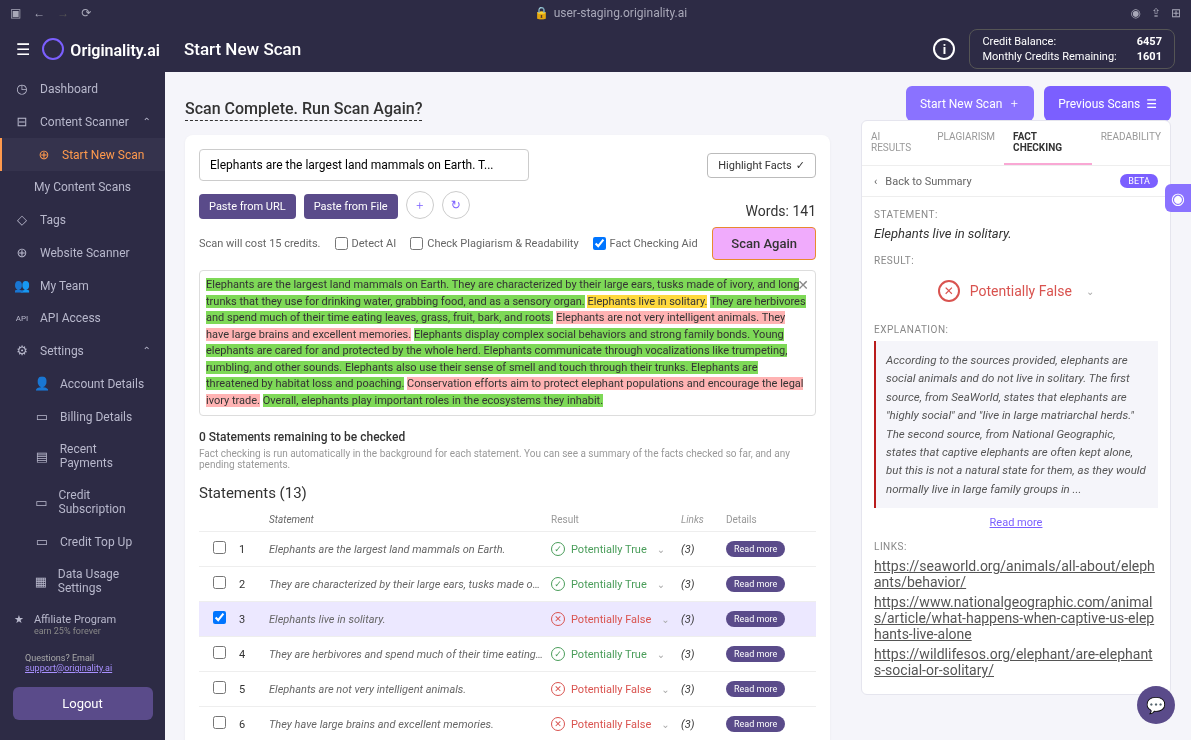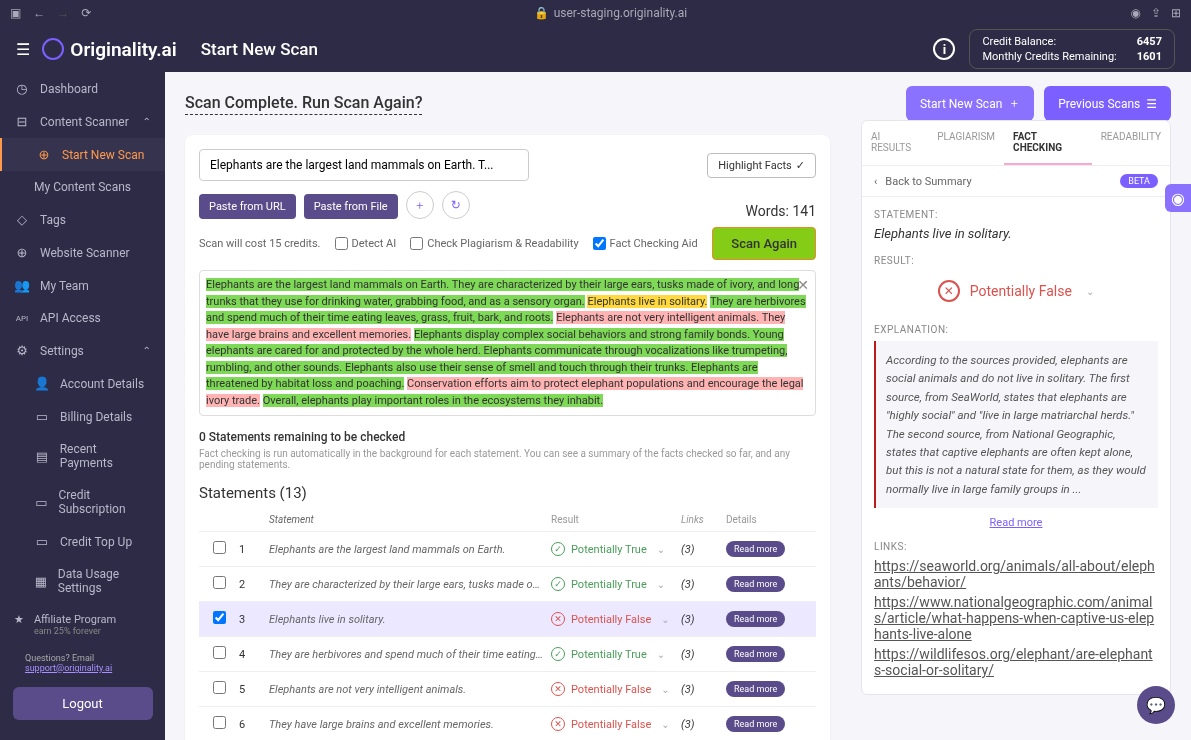--- a/index.html
+++ b/index.html
@@ -3,21 +3,21 @@
 <meta charset="utf-8">
 <style>
 *{box-sizing:border-box;margin:0;padding:0;font-family:-apple-system,BlinkMacSystemFont,"Segoe UI",Roboto,sans-serif}
 body{background:#1a1a2e;color:#333;width:1191px;height:740px;overflow:hidden;position:relative}
 .browser-bar{height:26px;background:#2d2b45;display:flex;align-items:center;padding:0 10px;gap:12px;color:#a8a8b8;font-size:12px}
 .browser-bar .nav-btn{cursor:pointer;color:#a8a8b8}
 .browser-bar .url{flex:1;text-align:center;display:flex;align-items:center;justify-content:center;gap:4px}
 .browser-bar .right-icons{display:flex;gap:10px}
 .app-header{height:46px;background:#2d2b45;display:flex;align-items:center;padding:0 16px;color:#fff}
 .hamburger{margin-right:12px;cursor:pointer}
-.logo{display:flex;align-items:center;gap:6px;font-weight:600;font-size:19px}
+.logo{display:flex;align-items:flex-end;gap:6px;font-weight:600;font-size:16px}
 .logo-icon{width:22px;height:22px;border:2px solid #7b5fff;border-radius:50%;position:relative}
 .page-title{margin-left:24px;font-size:17px;font-weight:500}
 .header-right{margin-left:auto;display:flex;align-items:center;gap:14px}
 .info-icon{width:22px;height:22px;border:2px solid #fff;border-radius:50%;display:flex;align-items:center;justify-content:center;font-size:13px;font-weight:bold;cursor:pointer}
 .credit-box{border:1px solid #555;border-radius:8px;padding:4px 12px;font-size:11px;line-height:1.4}
 .credit-box .row{display:flex;justify-content:space-between;gap:20px}
 .credit-box .val{font-weight:bold}
 .main-wrap{display:flex;height:calc(740px - 72px)}
 .sidebar{width:165px;background:#2d2b45;color:#b8b8cc;overflow-y:auto;padding-bottom:8px}
 .sidebar-item{display:flex;align-items:center;gap:10px;padding:9px 14px;font-size:12px;cursor:pointer}
@@ -25,36 +25,36 @@
 .sidebar-item.sub{padding-left:34px}
 .sidebar-item .icon{width:16px;text-align:center;font-size:13px}
 .sidebar-item .chev{margin-left:auto;font-size:10px}
 .sidebar-affiliate{display:flex;align-items:flex-start;gap:10px;padding:9px 14px;font-size:11px}
 .sidebar-affiliate .sub-text{font-size:9px;color:#888}
 .sidebar-questions{padding:8px 25px;font-size:9px;color:#aaa}
 .sidebar-questions a{color:#a890ff;text-decoration:underline}
 .logout-btn{margin:6px auto;width:140px;background:#5a4b8a;color:#fff;border:none;border-radius:6px;padding:9px;font-size:13px;cursor:pointer;display:block}
 .content{flex:1;background:#f5f5fa;overflow:auto;position:relative}
 .content-inner{padding:14px 20px}
-.top-row{display:flex;justify-content:space-between;align-items:center;margin-bottom:14px}
+.top-row{display:flex;justify-content:space-between;align-items:flex-end;margin-bottom:14px}
 .scan-complete{font-size:16px;font-weight:500;border-bottom:1px dashed #333;padding-bottom:2px;display:inline-block}
 .top-buttons{display:flex;gap:10px}
 .btn-primary{background:#7b5fff;color:#fff;border:none;border-radius:6px;padding:9px 14px;font-size:12px;cursor:pointer;display:flex;align-items:center;gap:6px}
 .btn-primary.light{background:#8a72ff}
 .content-card{background:#fff;border-radius:8px;padding:14px;box-shadow:0 1px 3px rgba(0,0,0,0.05)}
 .input-row{display:flex;align-items:center;gap:16px;margin-bottom:10px}
 .text-input{flex:0 0 330px;border:1px solid #ccc;border-radius:4px;padding:8px 10px;font-size:12px}
 .highlight-facts{margin-left:auto;border:1px solid #bbb;border-radius:4px;padding:5px 10px;font-size:11px;cursor:pointer;display:flex;align-items:center;gap:4px}
 .paste-row{display:flex;align-items:flex-end;gap:8px;margin-bottom:8px}
 .paste-btn{background:#5a4b8a;color:#fff;border:none;border-radius:4px;padding:6px 10px;font-size:11px;cursor:pointer}
 .icon-btn{width:28px;height:28px;border:1px solid #ccc;border-radius:50%;background:#fff;cursor:pointer;display:flex;align-items:center;justify-content:center;font-size:12px;color:#7b5fff}
 .words{margin-left:auto;font-size:14px}
 .options-row{display:flex;align-items:center;gap:14px;font-size:11px;color:#666;margin-bottom:10px}
 .options-row label{display:flex;align-items:flex-start;gap:4px}
-.scan-again{margin-left:auto;background:#84cc16;color:#333;border:1px solid #e88a2e;border-radius:4px;padding:8px 18px;font-size:13px;cursor:pointer;font-weight:500}
+.scan-again{margin-left:auto;background:#f0abfc;color:#333;border:1px solid #e88a2e;border-radius:4px;padding:8px 18px;font-size:13px;cursor:pointer;font-weight:500}
 .highlighted-block{border:1px solid #ddd;border-radius:4px;padding:6px;position:relative;font-size:11px;line-height:1.5;margin-bottom:14px}
 .highlighted-block .close-hl{position:absolute;top:4px;right:6px;cursor:pointer;color:#888;font-size:14px}
 .hl-green{background:#7ed957}
 .hl-yellow{background:#ffd93d}
 .hl-red{background:#ffb3b3}
 .remaining{font-size:12px;font-weight:500;margin-bottom:4px}
 .small-gray{font-size:10px;color:#999;margin-bottom:14px}
 .statements-title{font-size:15px;margin-bottom:6px}
 .stmt-table{width:100%;font-size:11px}
 .stmt-header{display:flex;padding:6px 0;color:#999;font-size:10px}

